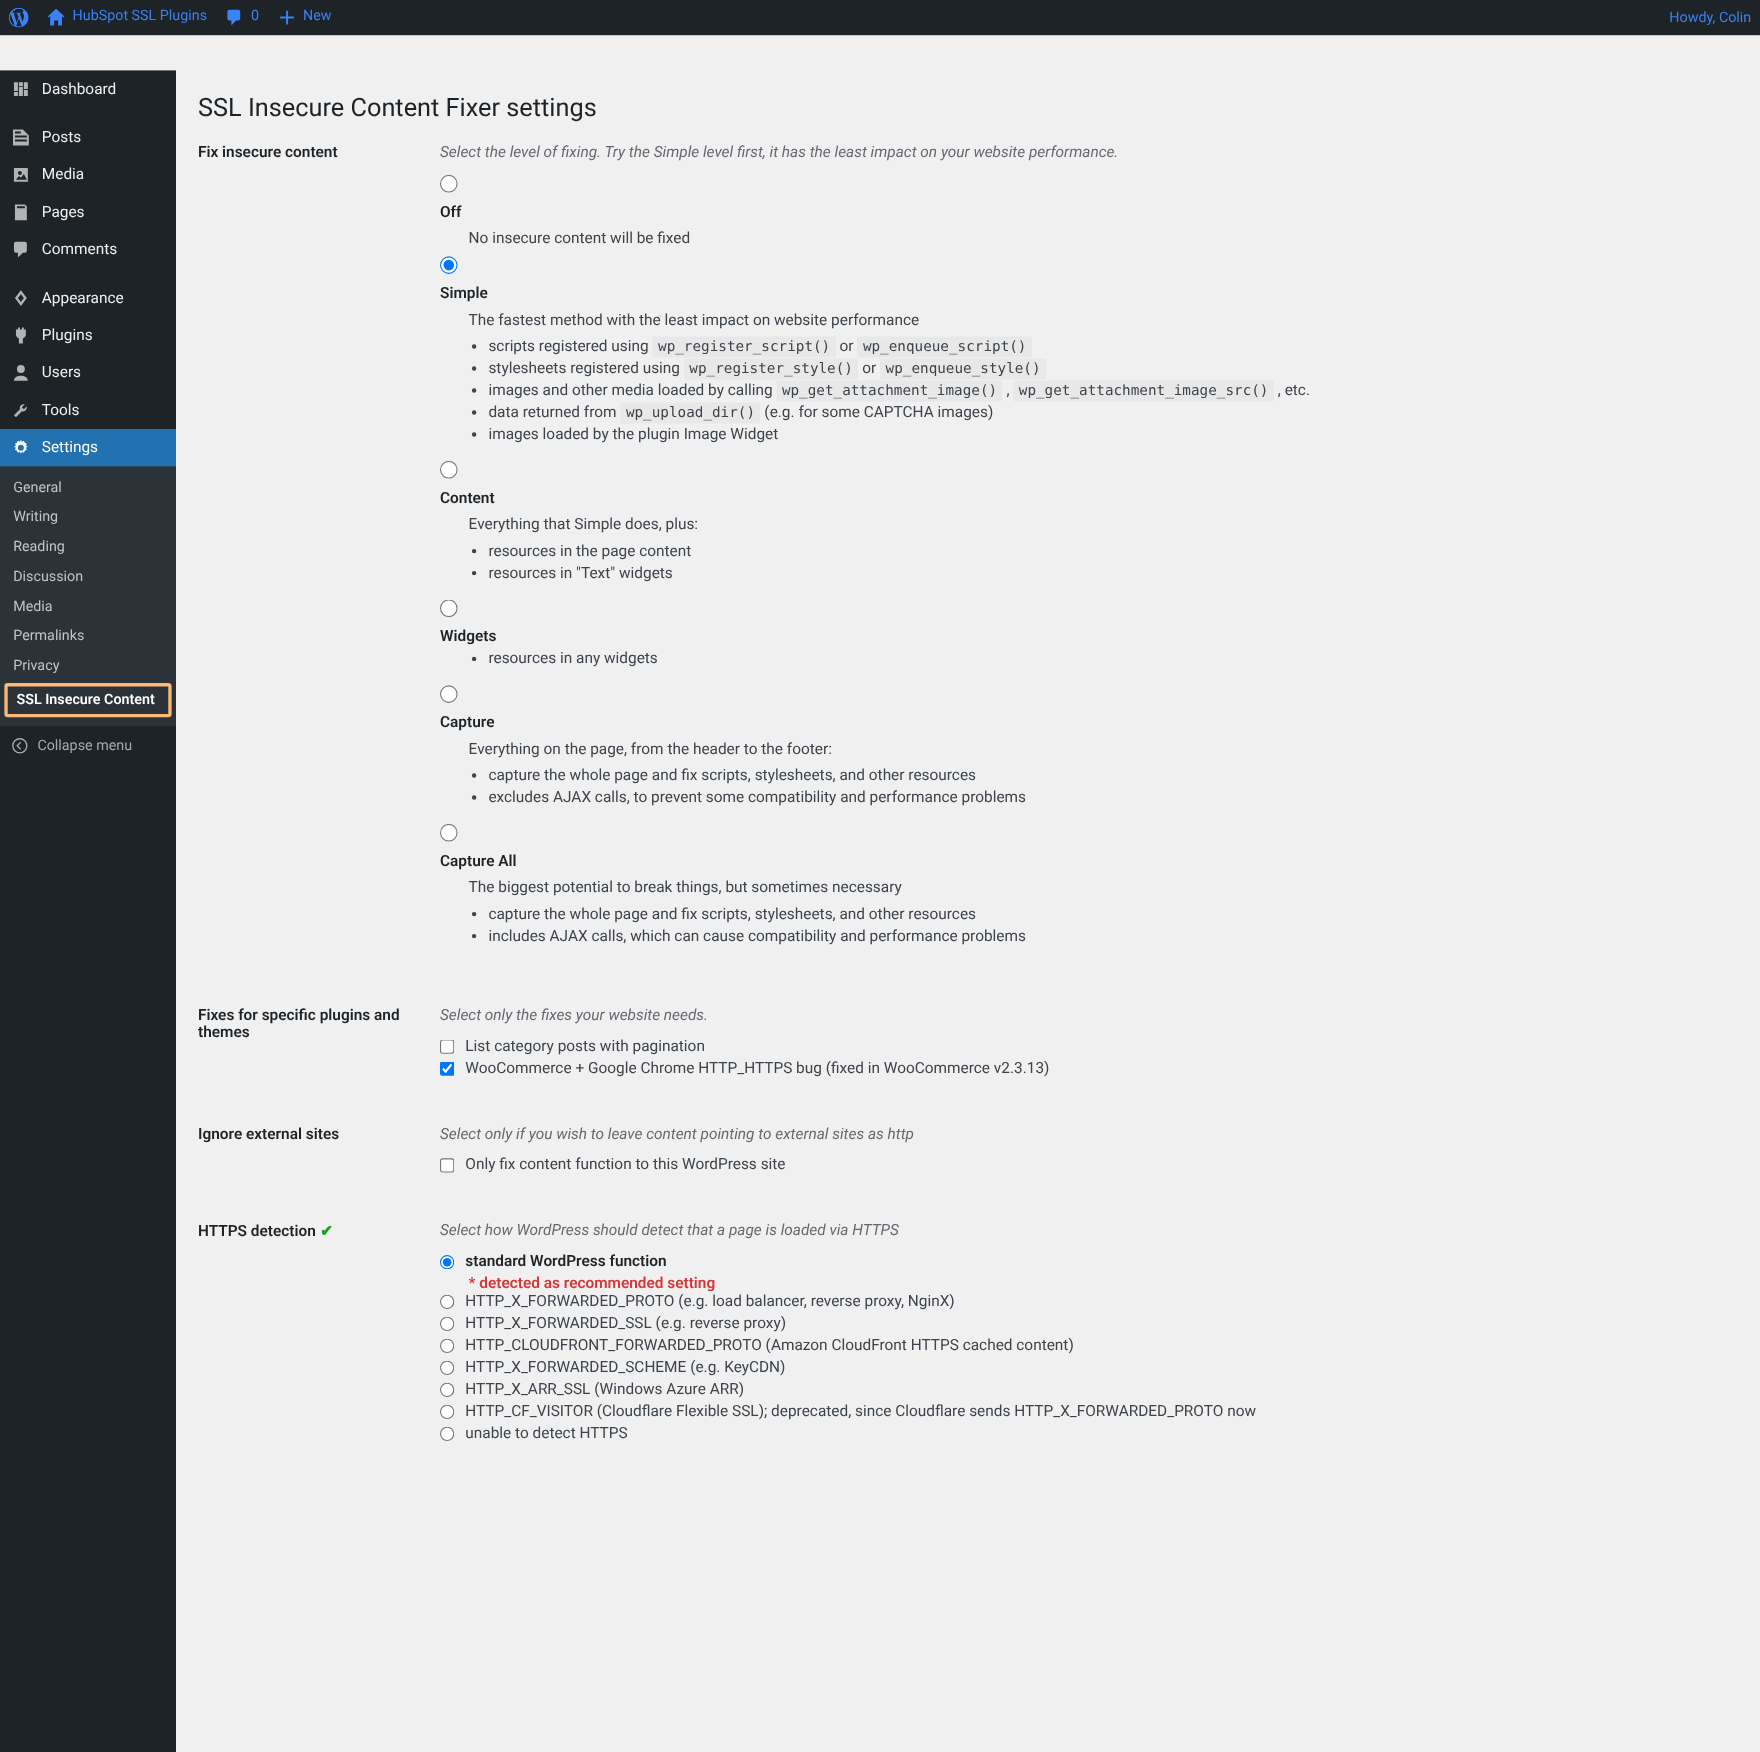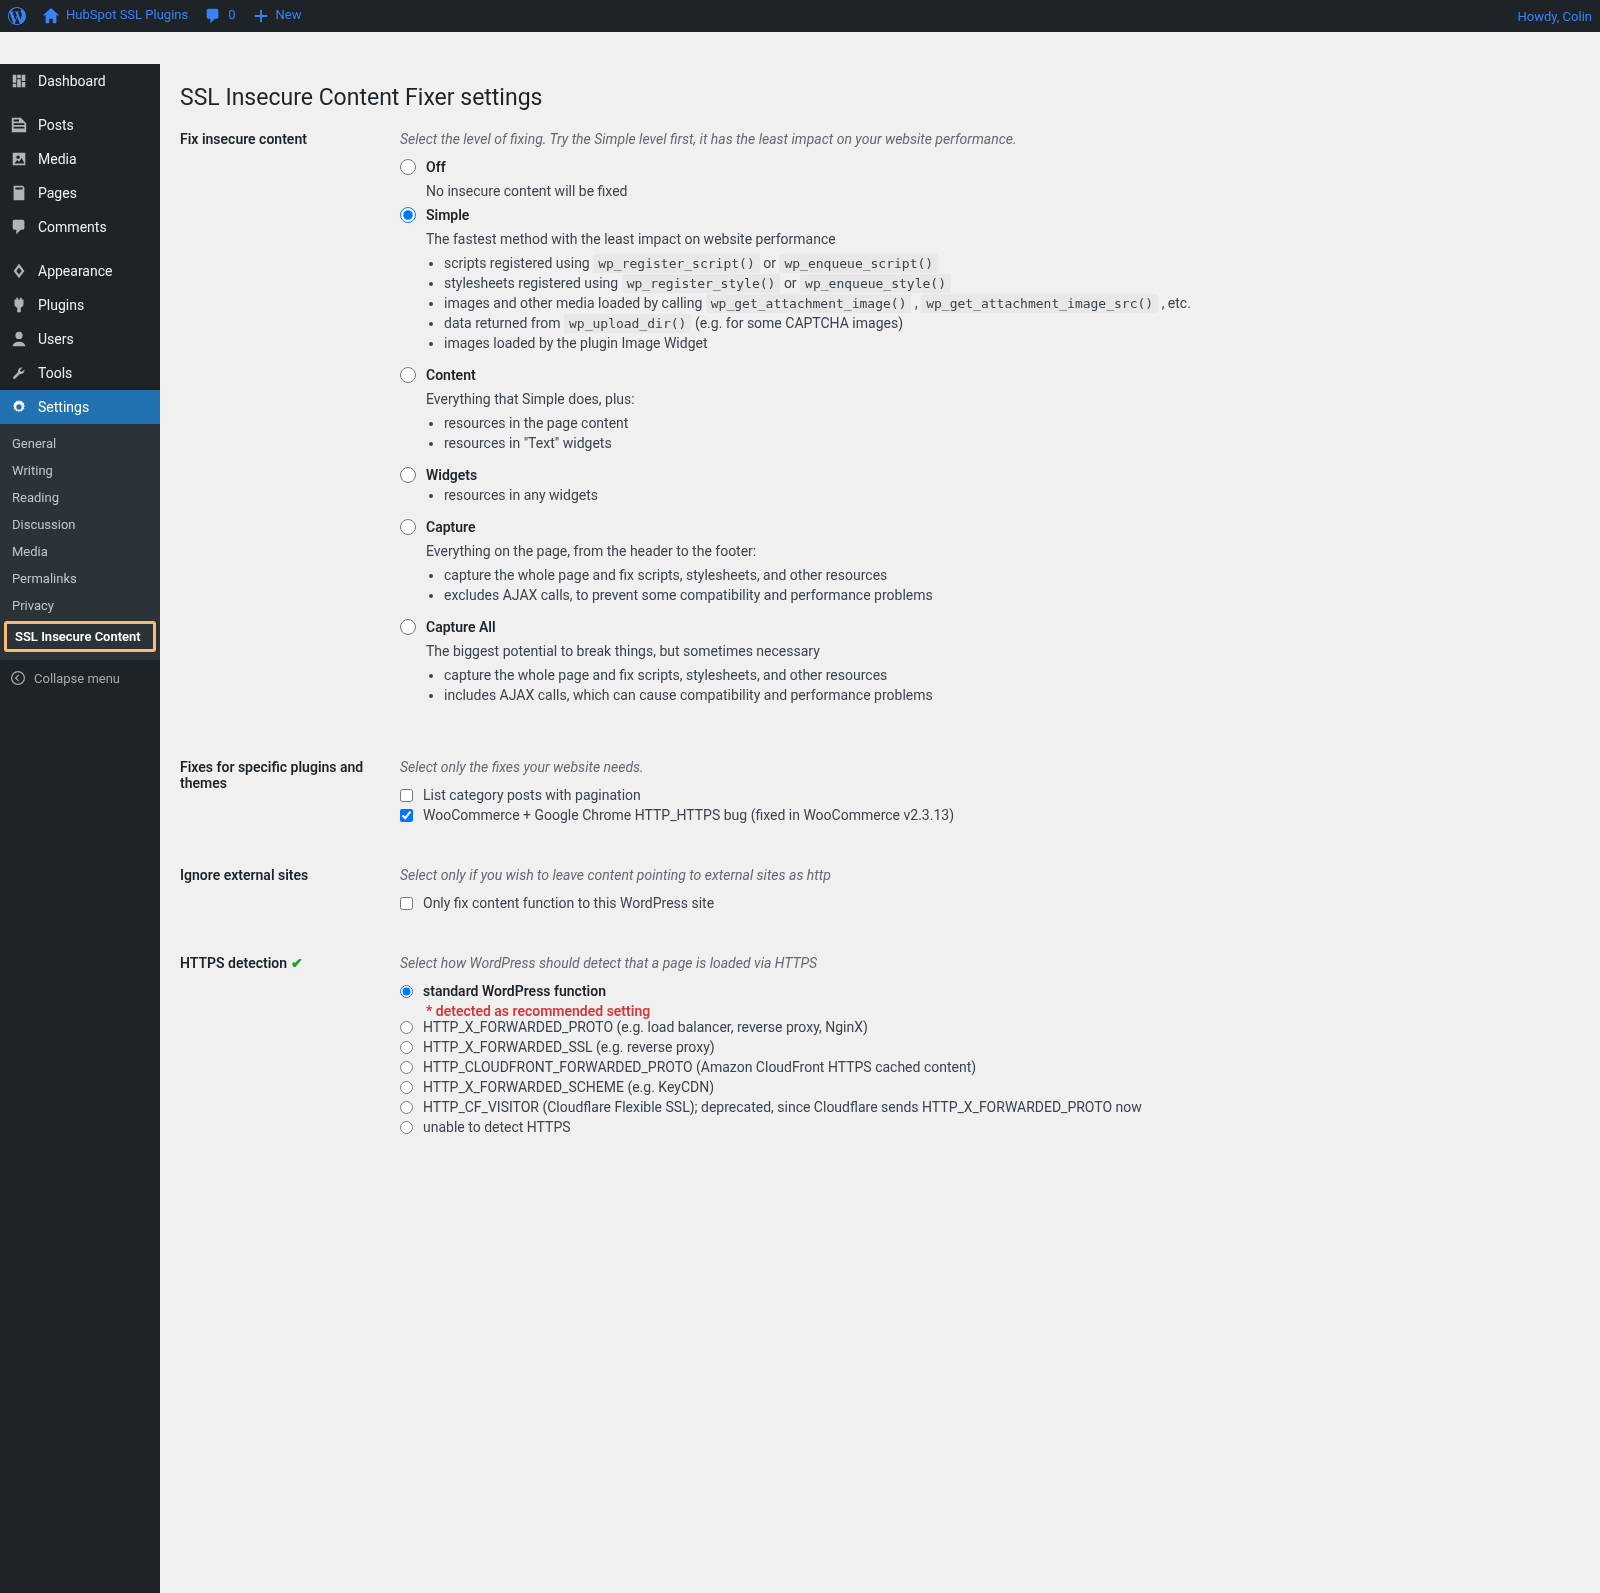--- a/index.html
+++ b/index.html
@@ -21,21 +21,21 @@
 .submenu-item.highlighted { border: 3px solid #fdba74; border-radius: 3px; margin: 2px 4px; padding: 5px 8px; }
 .collapse { display: flex; align-items: center; gap: 8px; padding: 10px; color: #a7aaad; cursor: pointer; font-size: 13px; }
 .collapse svg { width: 16px; height: 16px; fill: currentColor; }
 .content { flex: 1; padding: 20px; background: #f0f0f1; }
 h1 { font-size: 23px; font-weight: 400; color: #1d2327; margin-bottom: 20px; }
 .form-row { display: flex; margin-bottom: 20px; }
 .form-label { width: 220px; font-weight: 600; color: #1d2327; padding-right: 20px; font-size: 14px; }
 .form-field { flex: 1; }
 .description { font-style: italic; color: #646970; margin-bottom: 12px; font-size: 14px; }
 .option { margin-bottom: 6px; }
-.option label { display: flex; align-items: flex-start; gap: 10px; cursor: pointer; }
+.option label { display: flex; align-items: flex-start; gap: 10px; cursor: pointer; flex-direction: column; }
 .option input[type=radio], .option input[type=checkbox] { width: 16px; height: 16px; cursor: pointer; }
 .option-label { font-weight: 600; color: #1d2327; font-size: 14px; }
 .option-normal { font-weight: 400; color: #3c434a; font-size: 14px; }
 .option-desc { margin: 8px 0 8px 26px; color: #3c434a; font-size: 14px; }
 .option-list { margin: 4px 0 16px 44px; list-style: disc; }
 .option-list li { margin-bottom: 4px; color: #3c434a; font-size: 14px; }
 code { background: #e8e8e8; padding: 2px 5px; border-radius: 2px; font-family: Consolas, Monaco, monospace; font-size: 13px; }
 .check-icon { color: #1ca01c; font-weight: bold; margin-left: 4px; }
 .detected { color: #d63638; font-weight: 600; margin-left: 26px; font-size: 14px; }
 .radio-simple { margin-bottom: 4px; }
@@ -301,20 +301,26 @@
           </div>
         <div class="radio-simple">
             <label>
               <input type="radio" name="https" style="">
               <span class="option-normal">HTTP_X_FORWARDED_SCHEME (e.g. KeyCDN)</span>
             </label>
           </div>
         <div class="radio-simple">
             <label>
               <input type="radio" name="https" style="">
+              <span class="option-normal">HTTP_X_ARR_SSL (Windows Azure ARR)</span>
+            </label>
+          </div>
+        <div class="radio-simple">
+            <label>
+              <input type="radio" name="https" style="">
               <span class="option-normal">HTTP_CF_VISITOR (Cloudflare Flexible SSL); deprecated, since Cloudflare sends HTTP_X_FORWARDED_PROTO now</span>
             </label>
           </div>
         <div class="radio-simple">
             <label>
               <input type="radio" name="https" style="">
               <span class="option-normal">unable to detect HTTPS</span>
             </label>
           </div>
       </div>

